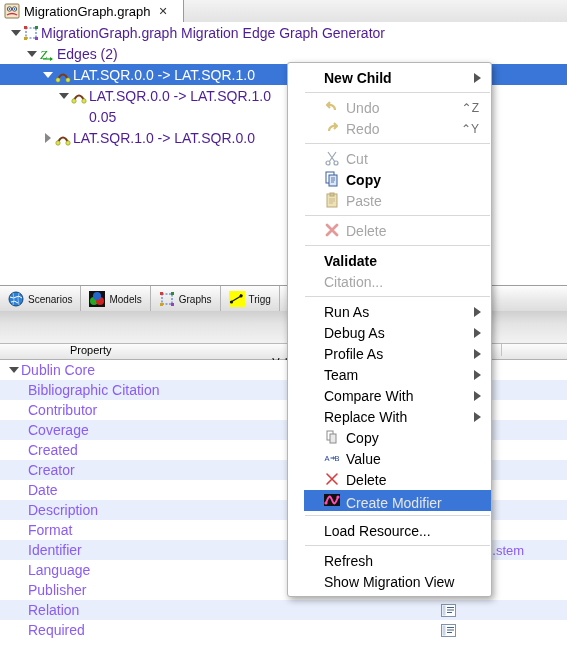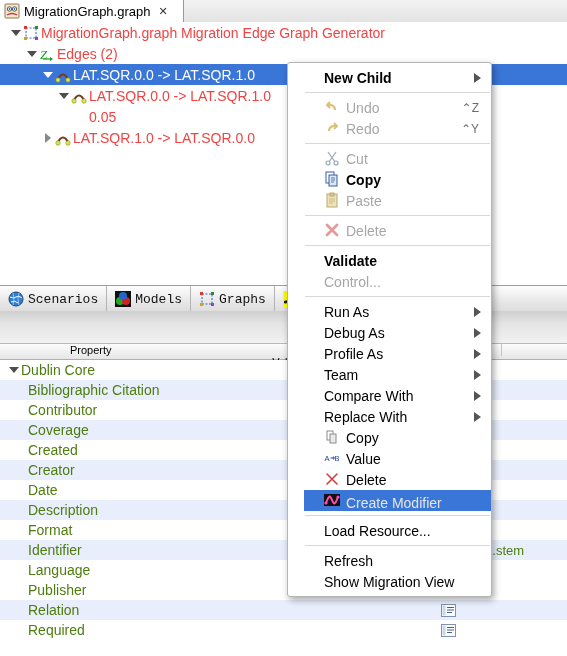--- a/index.html
+++ b/index.html
@@ -32,21 +32,21 @@
   
   .icon16 { width:16px; height:16px; display:inline-block; position:relative; flex:0 0 16px; }
 
   
   .treepanel {
     position:absolute; left:0; top:22px; width:567px; height:263px;
     background:#fff; overflow:hidden;
   }
   .trow {
     position:relative; height:21px; display:flex; align-items:center;
-    font-size:14px; color:#ef4444; white-space:nowrap;
+    font-size:14px; color:#4c1d95; white-space:nowrap;
   }
   .trow.sel { background:#3a76d8; color:#fff; }
   .twist {
     width:12px; height:12px; flex:0 0 12px; position:relative; margin-right:1px;
   }
   .twist.down::before{
     content:""; position:absolute; left:1px; top:3px;
     border-left:5px solid transparent; border-right:5px solid transparent;
     border-top:6px solid #4d4d4d;
   }
@@ -63,21 +63,21 @@
     position:absolute; left:0; top:285px; width:567px; height:26px;
     background: linear-gradient(to bottom,#fdfdfd 0%, #e9e9e9 55%, #dcdcdc 100%);
     border-top:1px solid #9d9d9d;
     border-bottom:1px solid #9d9d9d;
     display:flex; align-items:center; overflow:hidden;
   }
   .vtab {
     display:flex; align-items:center; gap:4px; height:26px;
     padding:0 8px; box-sizing:border-box;
     border-right:1px solid #b4b4b4;
-    font-size:13px; color:#111; white-space:nowrap;font-family:Liberation Mono, monospace;
+    font-size:10px; color:#111; white-space:nowrap;
   }
   .vtab.first { border-left:none; }
 
   
   .propsarea {
     position:absolute; left:0; top:311px; width:567px; height:345px;
     background:#e9e9e9;
   }
   .propheader {
     position:absolute; left:0; top:32px; width:567px; height:17px;
@@ -85,21 +85,21 @@
     border-top:1px solid #b9b9b9;
     border-bottom:1px solid #b0b0b0;
     box-sizing:border-box;
     font-size:11px; color:#000;
     display:flex; align-items:center;flex-direction:column;
   }
   .propheader .col1 { width:437px; padding-left:5px; box-sizing:border-box; border-right:1px solid #c4c4c4; }
   .propheader .col2 { flex:1; padding-left:5px; box-sizing:border-box; }
 
   .proprows { position:absolute; left:0; top:49px; width:567px; height:296px; overflow:hidden; background:#fff; }
-  .prow { height:20px; display:flex; align-items:center; font-size:14px; color:#4d7c0f; background:#ffffff; }
+  .prow { height:20px; display:flex; align-items:center; font-size:14px; color:#8b5cf6; background:#ffffff; }
   .prow.alt { background:#e8eefb; }
   .prow .pname { width:437px; box-sizing:border-box; padding-left:6px; white-space:nowrap; overflow:hidden; display:flex; align-items:center;}
   .prow .pval  { flex:1; box-sizing:border-box; padding-left:4px; white-space:nowrap; overflow:hidden; font-size:13px; display:flex; align-items:center; gap:3px;}
   .indent1 { padding-left:28px !important; }
   .indent0 { padding-left:8px !important; }
 
   .listicon { width:15px; height:13px; flex:0 0 15px; position:relative; }
 
   
   .ctxmenu {
@@ -456,21 +456,21 @@
           <span class="mi-ico"><svg width="16" height="16" viewBox="0 0 16 16">
               <path d="M3 3 L13 13 M13 3 L3 13" stroke="#e59a9a" stroke-width="2.8" stroke-linecap="round"></path>
             </svg></span>
           <span>Delete</span>
         </div>
         <div class="msep"></div>
         <div class="mi bold">
           <span>Validate</span>
         </div>
         <div class="mi disabled">
-          <span>Control...</span>
+          <span>Citation...</span>
         </div>
         <div class="msep"></div>
         <div class="mi">
           <span>Run As</span>
           <span class="arrow"></span>
         </div>
         <div class="mi">
           <span>Debug As</span>
           <span class="arrow"></span>
         </div>

